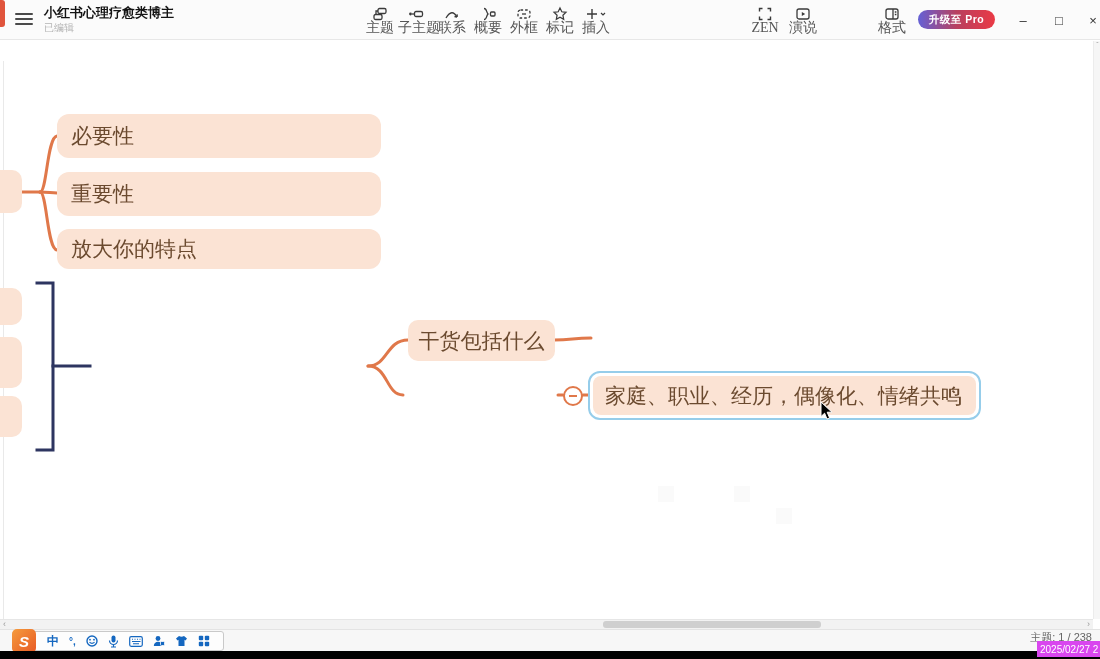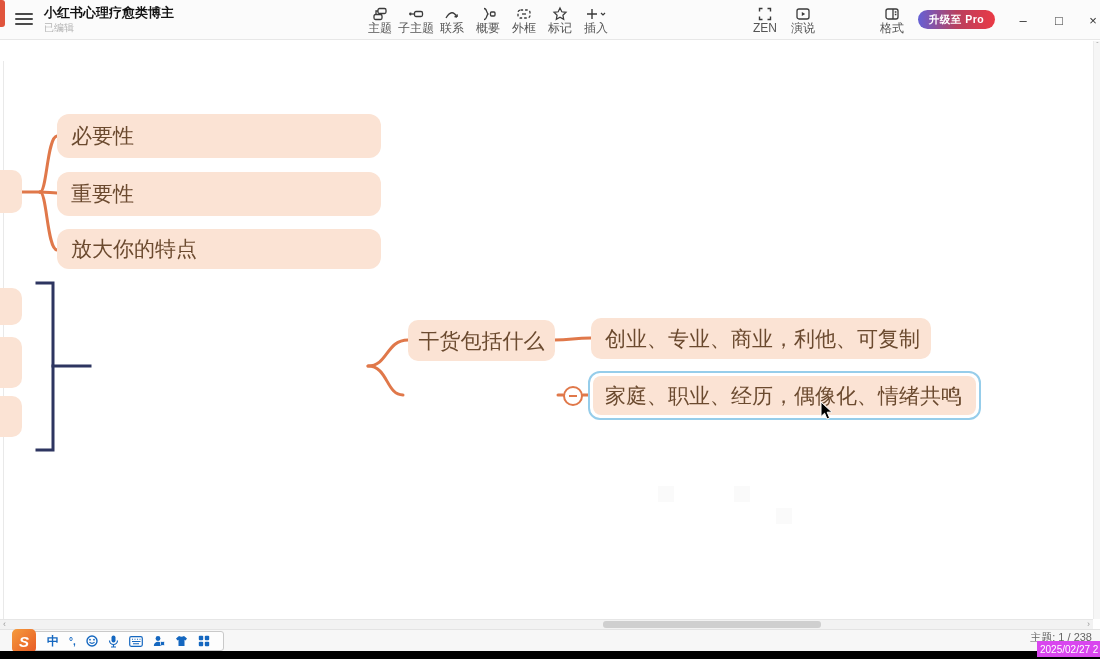--- a/index.html
+++ b/index.html
@@ -17,21 +17,21 @@
   .red-sliver { position:absolute; left:0; top:7; width:5px; height:27px; background:#e0543c; border-radius:0 3px 3px 0; }
   .hamburger { position:absolute; left:15px; top:13px; width:18px; height:13px; cursor:pointer; }
   .hamburger span { display:block; height:2px; background:#4a4a4a; margin-bottom:3px; border-radius:1px; }
   .title-block { position:absolute; left:44px; top:5px; }
   .doc-title { font-size:13px; font-weight:bold; color:#141414; line-height:16px; }
   .doc-subtitle { font-size:10px; color:#b3b3b3; line-height:13px; }
 
   .tb-center { position:absolute; left:362px; top:4px; display:flex; }
   .tb-item { width:36px; text-align:center; cursor:pointer; padding-top:1px; }
   .tb-item .ticon { height:17px; display:flex; align-items:center; justify-content:center; }
-  .tb-item .tlabel { font-size:12px; color:#555; line-height:12px; white-space:nowrap; }
+  .tb-item .tlabel { font-size:14px; color:#555; line-height:12px; white-space:nowrap;font-family:Liberation Serif, serif; }
   .tb-right { position:absolute; left:746px; top:4px; display:flex; }
   .tb-right .tb-item { width:38px; }
   .tb-fmt { position:absolute; left:874px; top:4px; }
   svg.icon { display:block; }
 
   .pro-btn {
     position:absolute; left:918px; top:10px; width:77px; height:19px;
     background:linear-gradient(90deg,#6461d6,#b8405f,#ea3a45);
     border-radius:10px; color:#fff; font-size:10.5px; font-weight:bold;
     display:flex; align-items:center; justify-content:center; cursor:pointer;
@@ -270,21 +270,20 @@
   <div class="stub" style="top:247px; height:37px;"></div>
   <div class="stub" style="top:296px; height:51px;"></div>
   <div class="stub" style="top:355px; height:41px;"></div>
 
   <div class="mnode" style="left:57px; top:73px; width:324px; height:44px;">必要性</div>
   <div class="mnode" style="left:57px; top:131px; width:324px; height:44px;">重要性</div>
   <div class="mnode" style="left:57px; top:188px; width:324px; height:40px;">放大你的特点</div>
 
 
   <div class="mnode" style="left:408px; top:279px; width:147px; height:41px; border-radius:10px; justify-content:center; padding:0 6px;">干货包括什么</div>
-  <div class="mnode" style="left:591px; top:277px; width:340px; height:41px; border-radius:10px;">创业、专业、商业，利他、可复制</div>
 
   <div class="collapse-btn"></div>
   <div class="sel-wrap light" style="left:588px; top:330px; width:393px; height:49px;">
     <div class="sel-inner">家庭、职业、经历，偶像化、情绪共鸣</div>
   </div>
 
 
   <div class="ghost" style="left:658px; top:445px;"></div>
   <div class="ghost" style="left:734px; top:445px;"></div>
   <div class="ghost" style="left:776px; top:467px;"></div>

